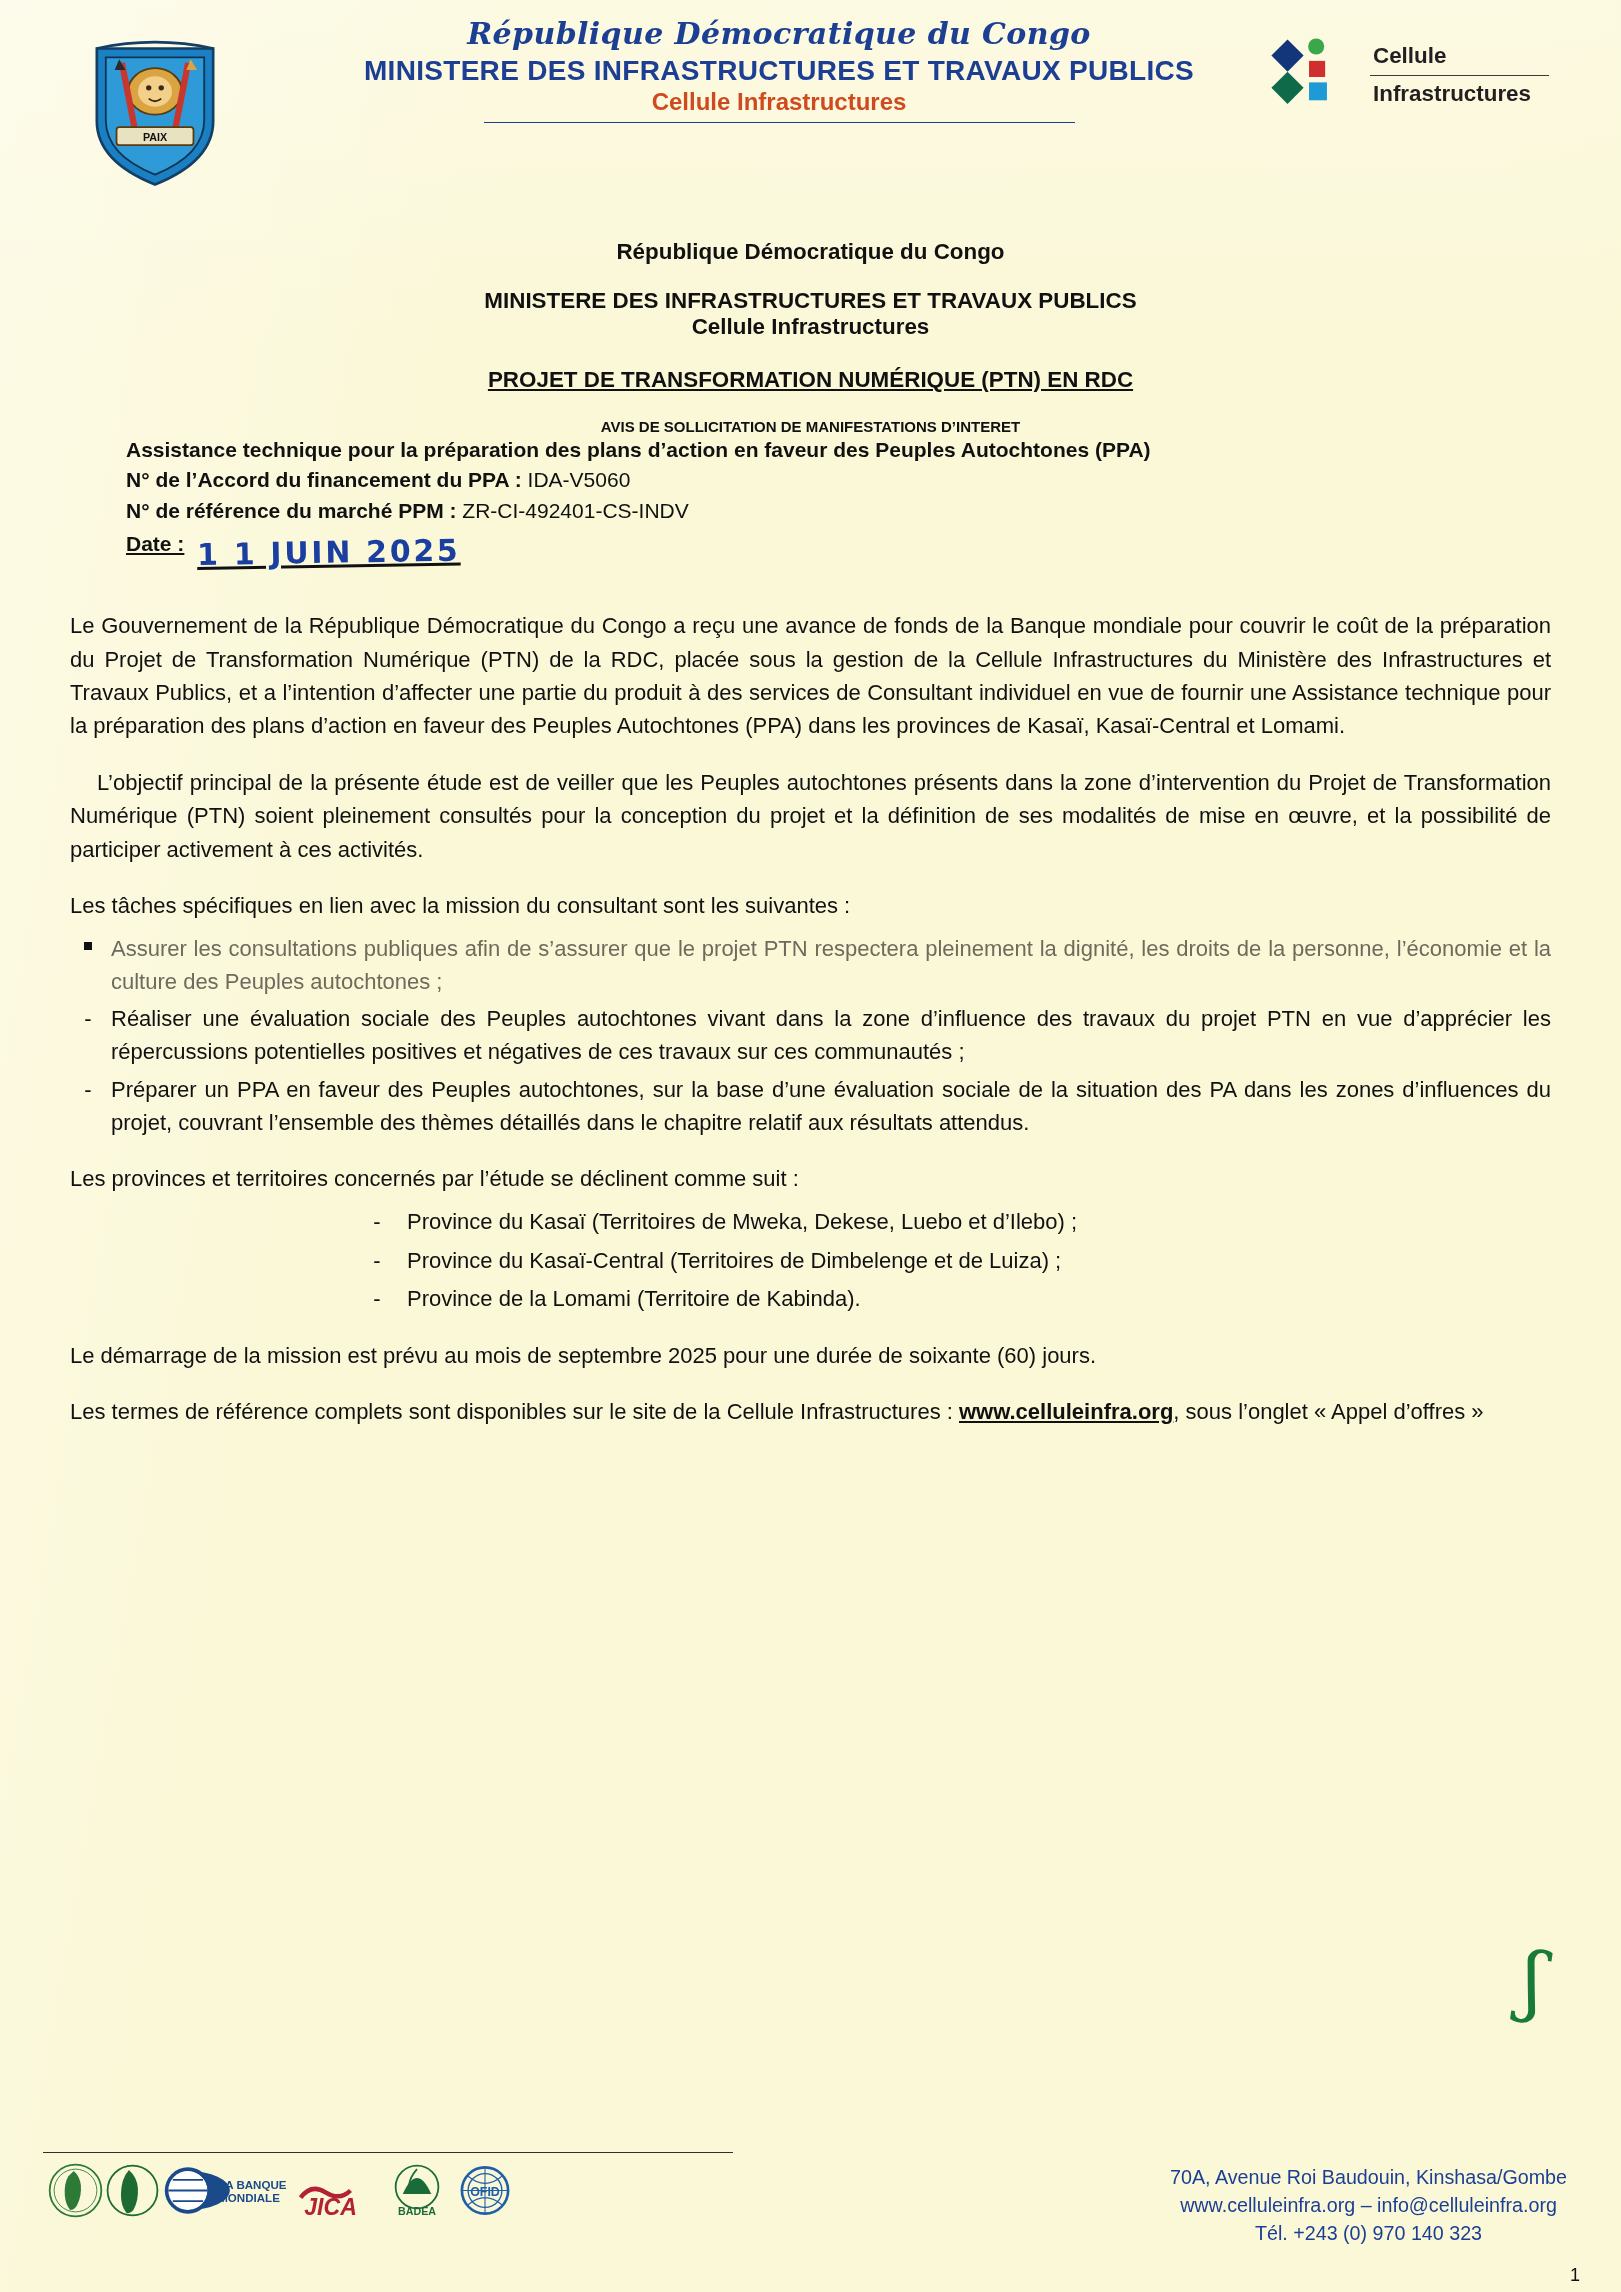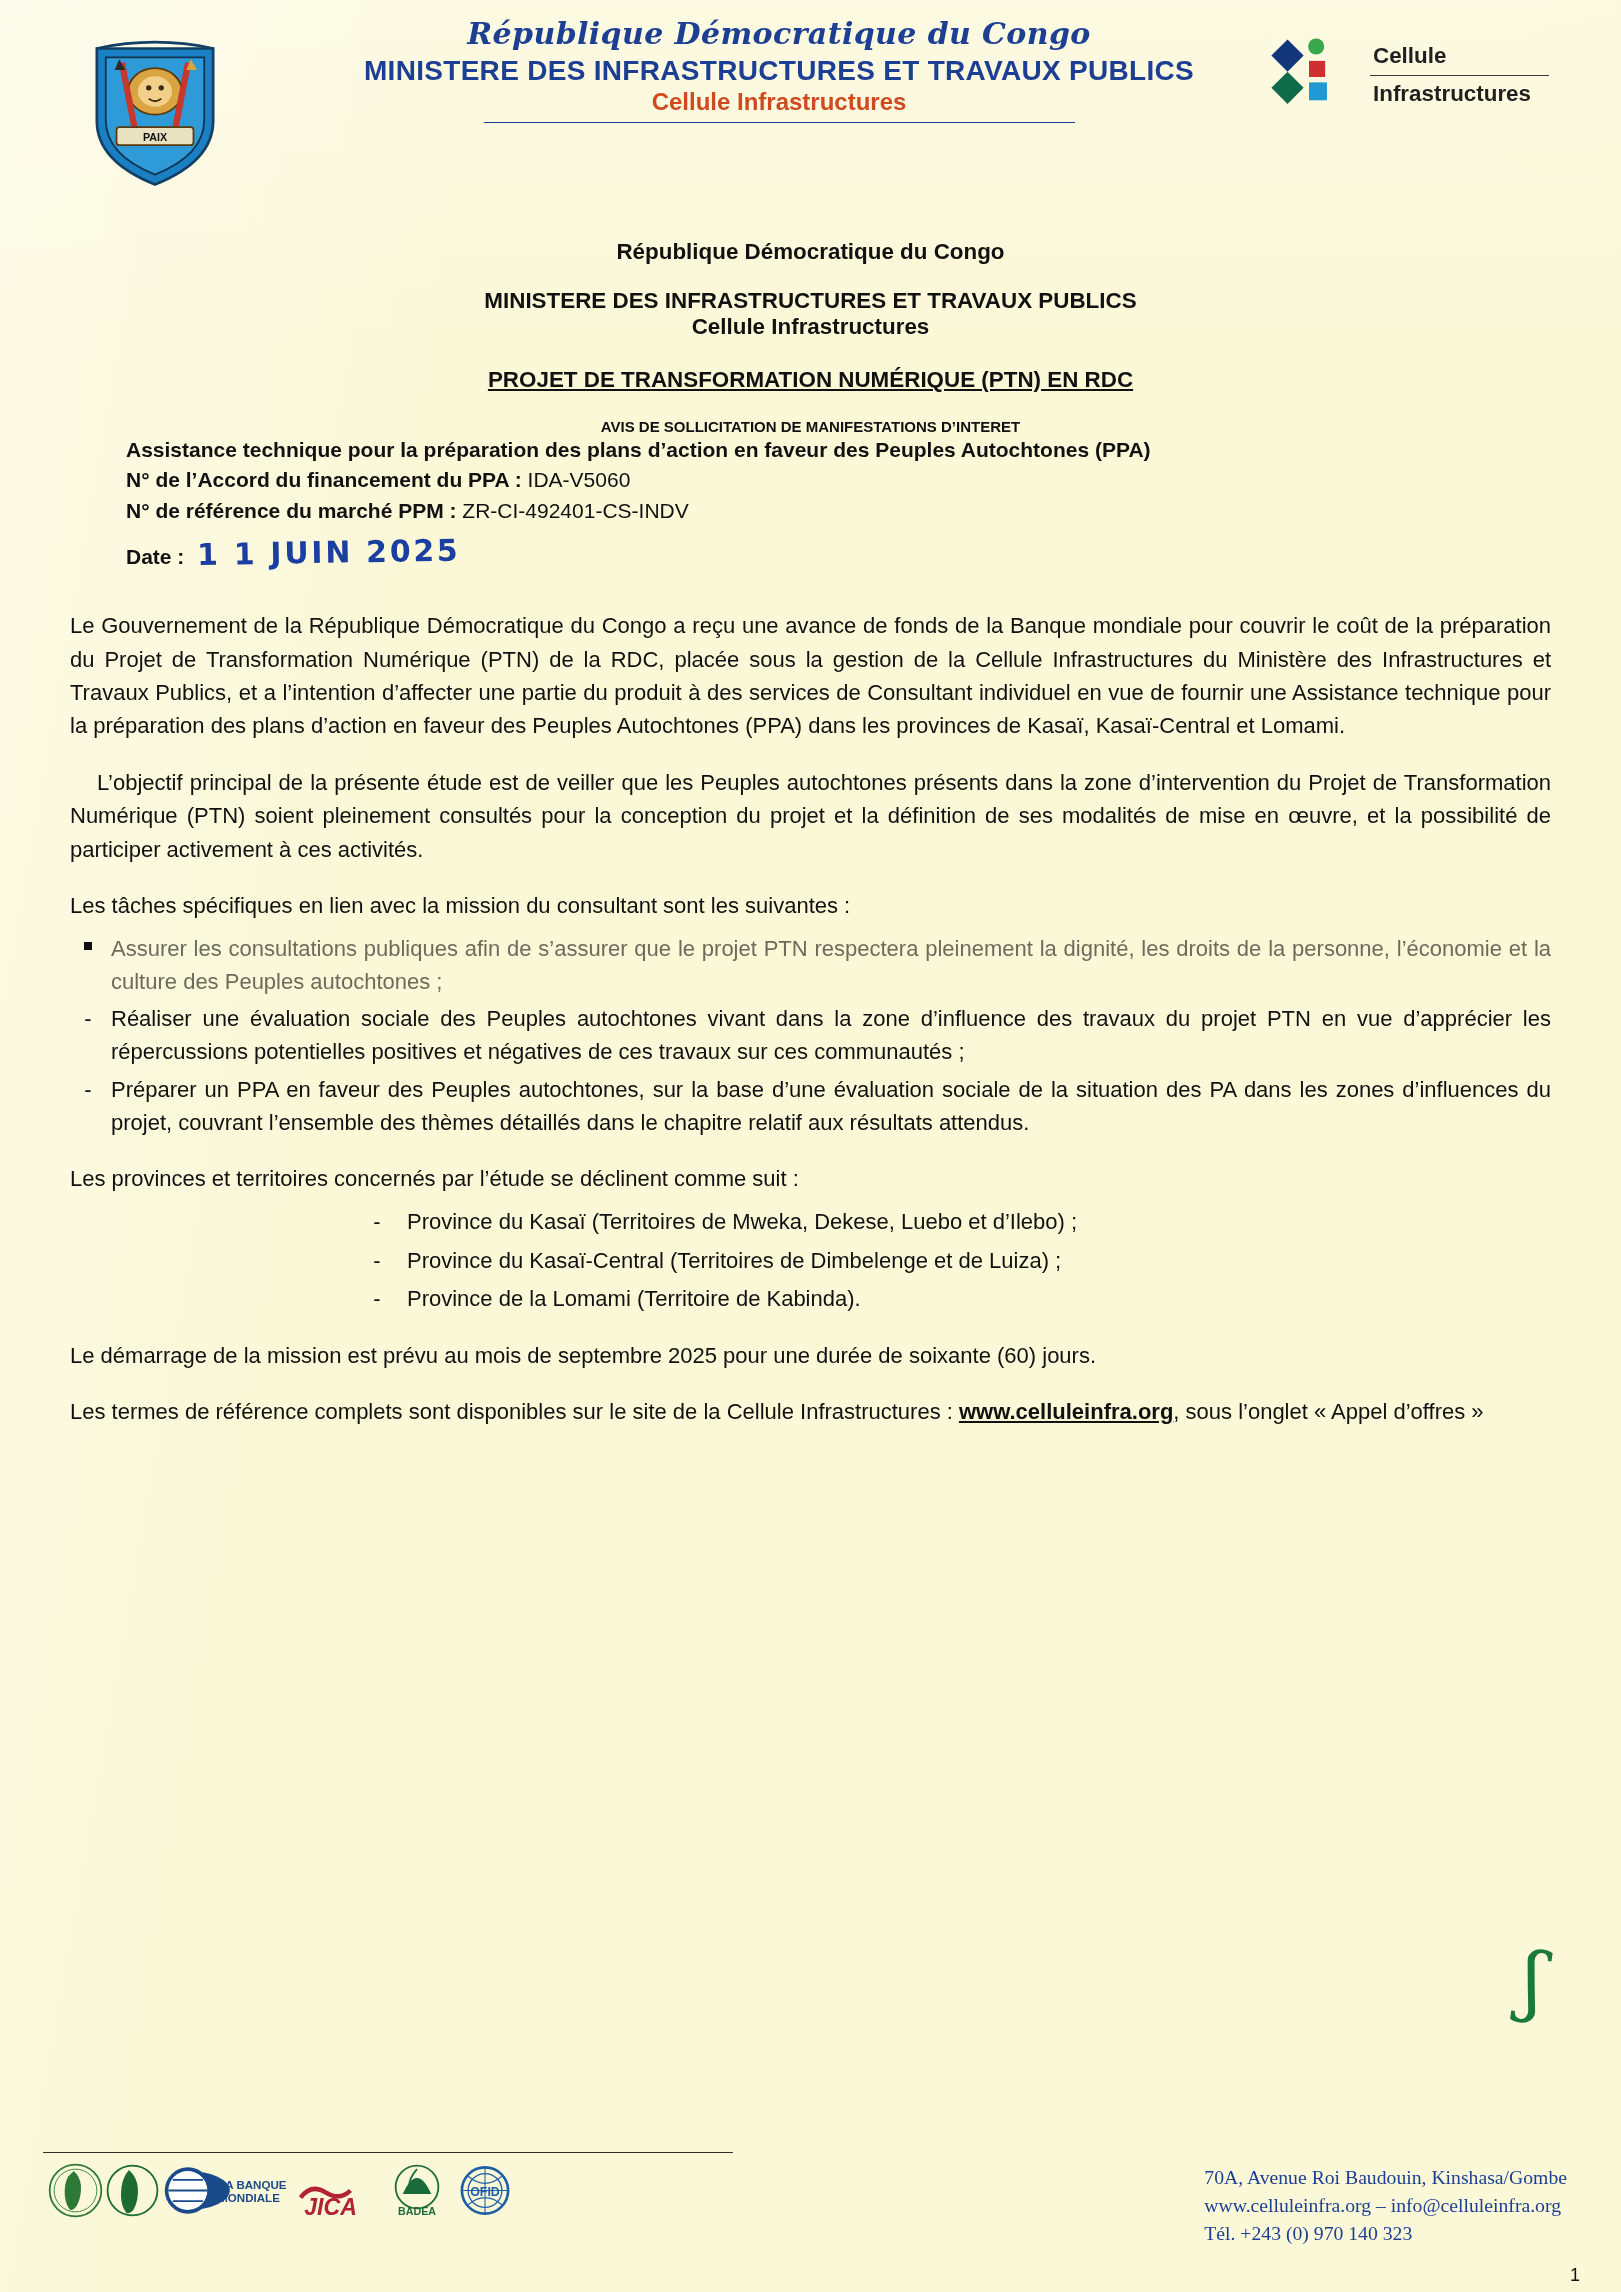--- a/index.html
+++ b/index.html
@@ -148,22 +148,23 @@
   .meta {
     margin-left: 56px;
     font-size: 21px;
     line-height: 1.47;
     color: #111;
   }
   .meta .bold { font-weight: bold; }
   .meta-row { white-space: nowrap; }
   .date-row {
     display: flex;
-    align-items: flex-end;
+    align-items: flex-start;
     margin-top: 1.8px;
+    text-decoration: underline;
   }
   .date-stamp {
     font-family: "DejaVu Sans", sans-serif;
     font-weight: bold;
     font-size: 30px;
     color: #1b3fa0;
     letter-spacing: 2.7px;
     margin-left: 12.5px;
     transform: translateY(1.8px) rotate(-1deg);
   }
@@ -266,25 +267,24 @@
     display: flex;
     align-items: center;
     gap: 0;
   }
   .flogo { position: relative; }
   .flogo svg { display: block; }
   .footer-addr {
     position: absolute;
     right: 54px;
     top: 32px;
-    text-align: left;
+    text-align: center;
     font-size: 19.7px;
     line-height: 1.42;
     color: #1c3f94;
-    font-family: Liberation Serif, serif;
   }
   .page-num {
     position: absolute;
     right: 41px;
     bottom: 7.2px;
     font-size: 18px;
     color: #111;
   }
 </style>
 </head>

